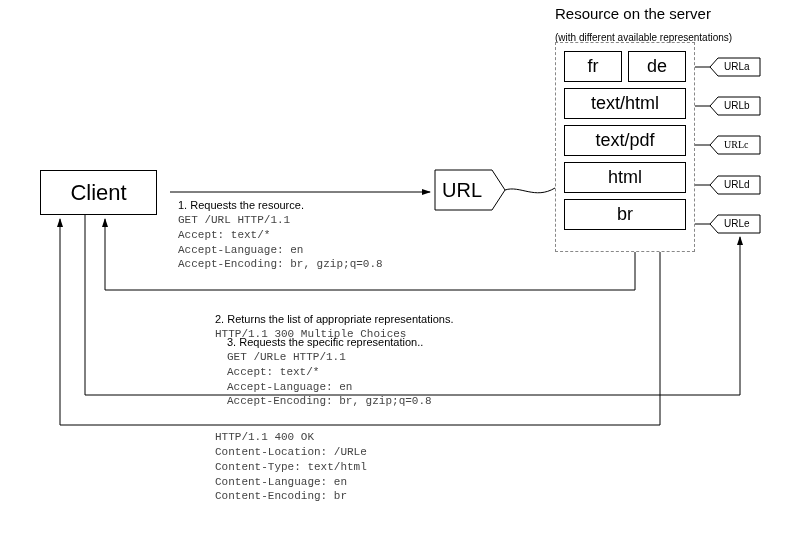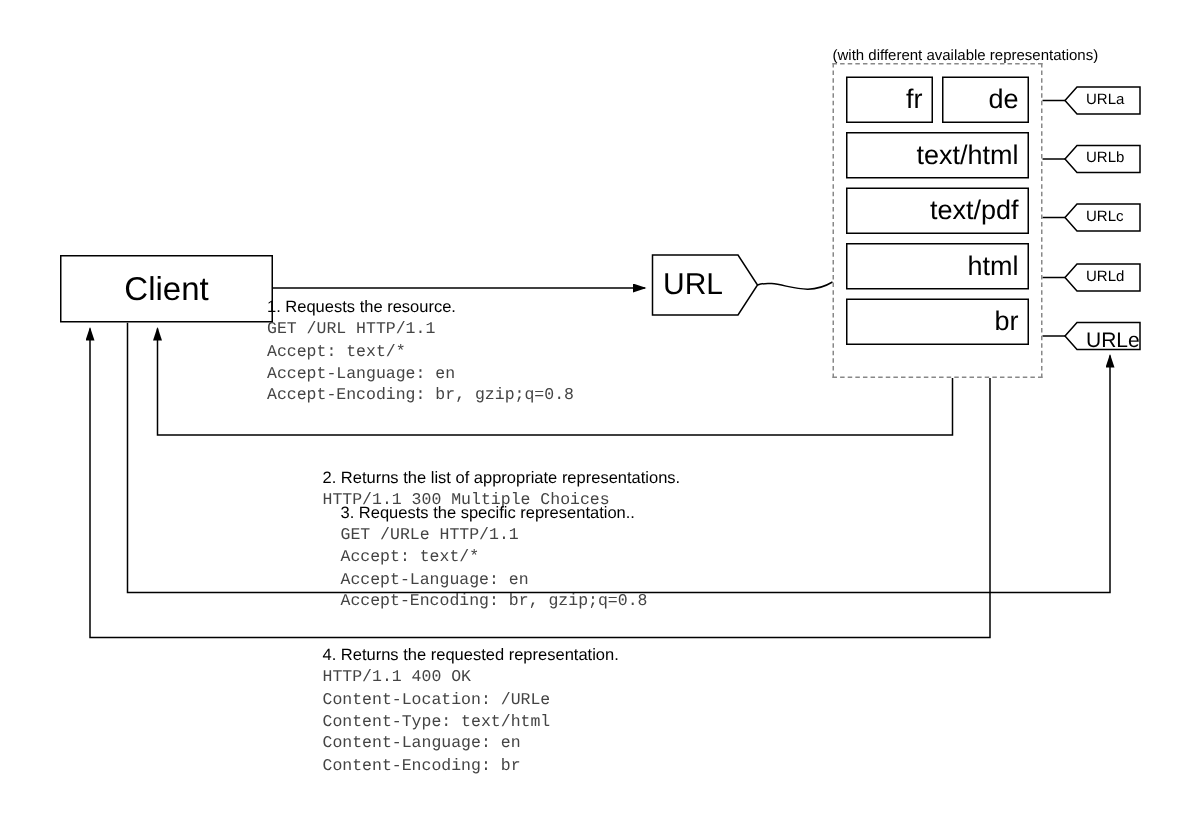--- a/index.html
+++ b/index.html
@@ -18,21 +18,21 @@
     border: 1px solid #000;
     background: #fff;
     display: flex;
     align-items: center;
     justify-content: center;
     box-sizing: border-box;
   }
   .client-box {
     left: 40px;
     top: 170px;
-    width: 142px;
+    width: 117px;
     height: 45px;
     font-size: 22px;
   }
   .server-title {
     position: absolute;
     left: 555px;
     top: 5px;
     font-size: 15px;
   }
   .server-subtitle {
@@ -54,21 +54,21 @@
   .rep-row {
     display: flex;
     gap: 6px;
     margin-bottom: 6px;
   }
   .rep-cell {
     border: 1px solid #000;
     padding: 4px 6px;
     font-size: 18px;
     font-family: Arial, sans-serif;
-    text-align: right;
+    text-align: center;
     flex: 1;
     background: #fff;
   }
   svg.overlay {
     position: absolute;
     left: 0;
     top: 0;
     width: 801px;
     height: 542px;
     pointer-events: none;
@@ -127,20 +127,21 @@
 
     <path d="M660,252 L660,420 L660,425 L60,425 L60,219" fill="none" stroke="#000" stroke-width="1" marker-end="url(#arrow)"></path>
   </svg>
 
   <div class="box client-box">
     <span>Client</span>
   </div>
 
   <div style="position:absolute;left:442px;top:179px;font-size:20px;">URL</div>
 
+  <div class="server-title">Resource on the server</div>
   <div class="server-subtitle">(with different available representations)</div>
 
   <div class="server-box">
     <div class="rep-row">
       <div class="rep-cell">fr</div>
       <div class="rep-cell">de</div>
     </div>
     <div class="rep-row">
       <div class="rep-cell">text/html</div>
     </div>
@@ -150,23 +151,23 @@
     <div class="rep-row">
       <div class="rep-cell">html</div>
     </div>
     <div class="rep-row">
       <div class="rep-cell">br</div>
     </div>
   </div>
 
   <div style="position:absolute;left:724px;top:61px;font-size:10px;">URLa</div>
   <div style="position:absolute;left:724px;top:100px;font-size:10px;">URLb</div>
-  <div style="position:absolute;left:724px;top:139px;font-size:10px;">URLc</div>
+  <div style="position:absolute;left:724px;top:139px;font-size:10px;font-family:Liberation Serif, serif;">URLc</div>
   <div style="position:absolute;left:724px;top:179px;font-size:10px;">URLd</div>
-  <div style="position:absolute;left:724px;top:218px;font-size:14px;">URLe</div>
+  <div style="position:absolute;left:724px;top:218px;font-size:10px;">URLe</div>
 
   <div class="step-block" style="left:178px;top:198px;">
     <div class="step-title">1. Requests the resource.</div>
     <div class="mono">GET /URL HTTP/1.1
 Accept: text/*
 Accept-Language: en
 Accept-Encoding: br, gzip;q=0.8</div>
   </div>
 
   <div class="step-block" style="left:215px;top:312px;">
@@ -176,21 +177,20 @@
 
   <div class="step-block" style="left:215px;top:335px;margin-left:12px;">
     <div class="step-title">3. Requests the specific representation..</div>
     <div class="mono">GET /URLe HTTP/1.1
 Accept: text/*
 Accept-Language: en
 Accept-Encoding: br, gzip;q=0.8</div>
   </div>
 
   <div class="step-block" style="left:215px;top:430px;">
-    <div class="step-title">4. Returns the requested representation.</div>
     <div class="mono">HTTP/1.1 400 OK
 Content-Location: /URLe
 Content-Type: text/html
 Content-Language: en
 Content-Encoding: br</div>
   </div>
 
 </div>
 
 </body></html>

